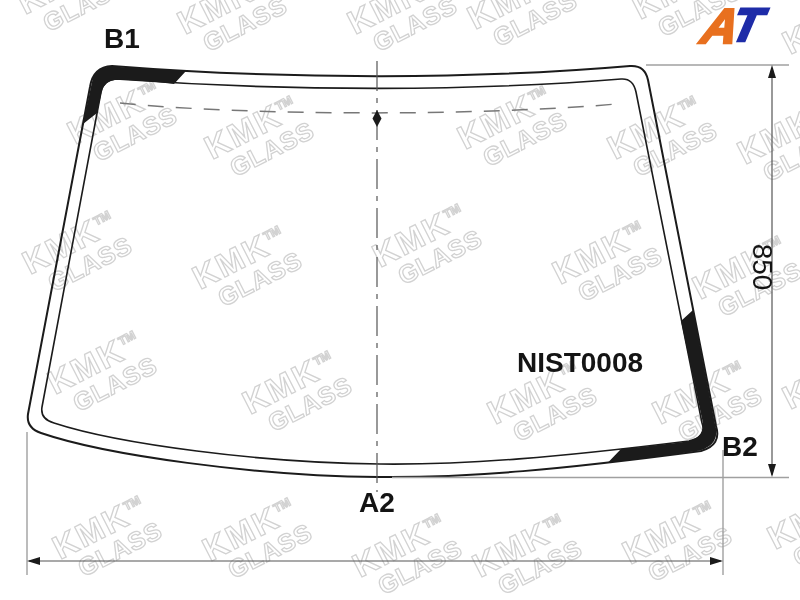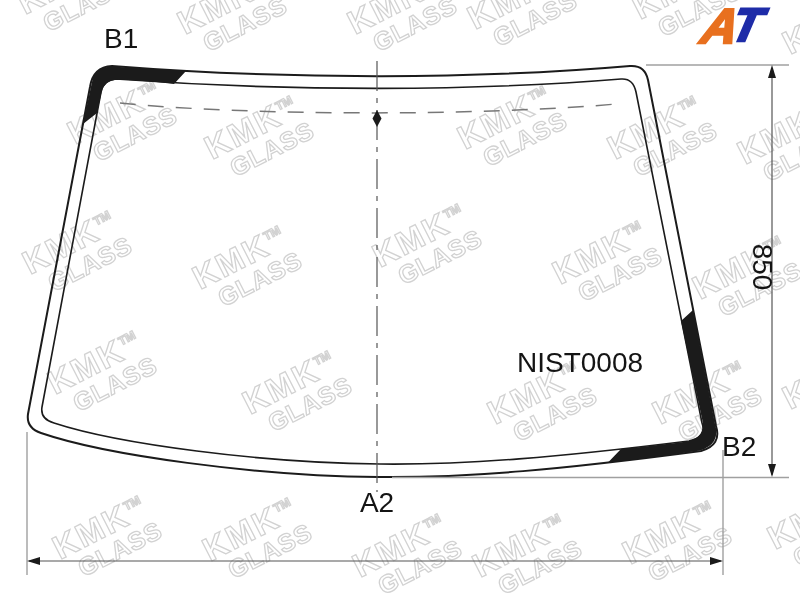--- a/index.html
+++ b/index.html
@@ -24,20 +24,21 @@
   .band{stroke:none;}
   .dash-arc{fill:none;stroke:#777777;stroke-width:1.5;stroke-dasharray:16 12;}
   .centerline{fill:none;stroke:#555555;stroke-width:1.2;stroke-dasharray:30 7 5 7;}
   .ext{fill:none;stroke:#a0a0a0;stroke-width:1.4;}
   .dim{fill:none;stroke:#555555;stroke-width:1.2;}
   .arrow{fill:#1b1b1b;stroke:none;}
   
   .lbl{
     position:absolute;color:#141414;font-size:28px;line-height:1.1;
     white-space:nowrap;
+    font-weight:bold;
   }
   .lbl-center{width:80px;text-align:center;}
   .dim-h{
     position:absolute;left:727px;top:252px;width:70px;height:30px;text-align:center;
     transform:rotate(90deg);color:#141414;font-size:28px;line-height:30px;
   }
   
   .logo{position:absolute;left:703px;top:0px;width:80px;height:54px;}
   .logo span{
     position:absolute;font-weight:bold;font-style:italic;line-height:1;

